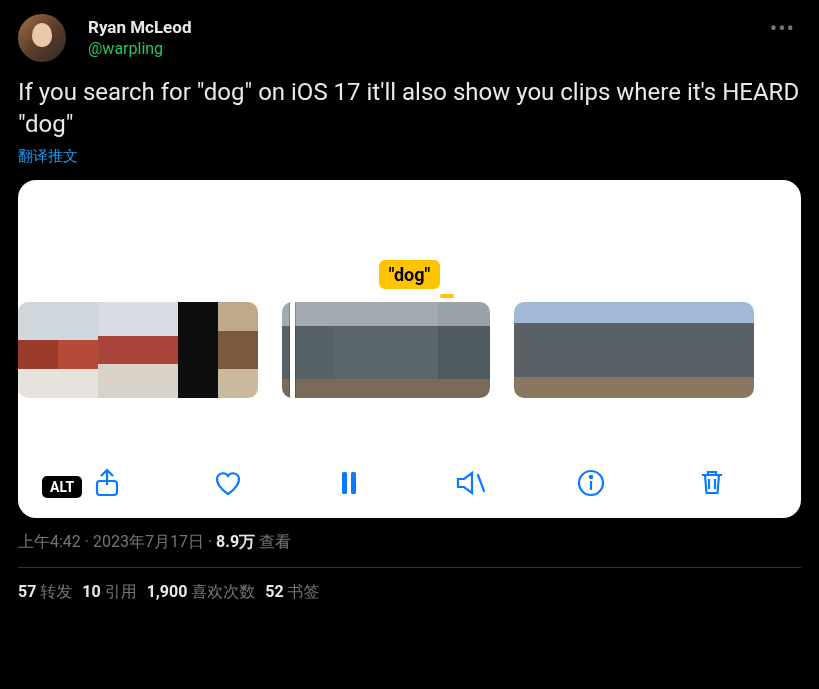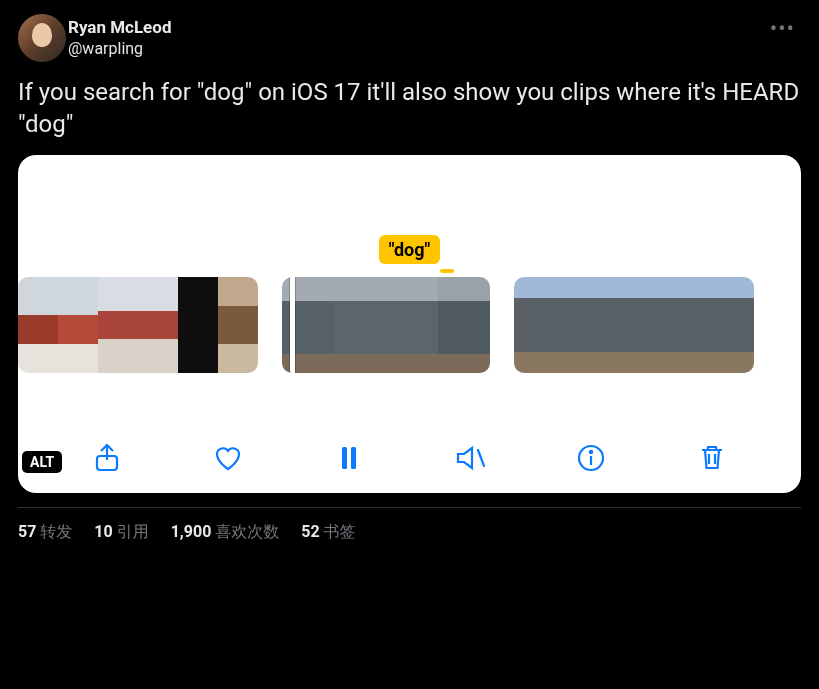--- a/index.html
+++ b/index.html
@@ -15,42 +15,42 @@
     padding: 14px 18px 0 18px;
   }
   .header {
     display: flex;
     align-items: flex-start;
     justify-content: space-between;
   }
   .user {
     display: flex;
     align-items: center;
-    gap: 2px;
+    gap: 22px;
   }
   .avatar {
     width: 48px;
     height: 48px;
     border-radius: 50%;
     background: linear-gradient(135deg, #a56f4a 0%, #5d3d2a 50%, #2e2a28 100%);
     position: relative;
     overflow: hidden;
     flex-shrink: 0;
   }
   .avatar::after{
     content:"";
     position:absolute;
     left:14px; top:9px;
     width:20px;height:24px;
     background:#e9c9a8;
     border-radius:50% 50% 45% 45%;
   }
   .names { line-height: 1.25; }
   .display-name { font-weight: 700; font-size: 17px; color:#e7e9ea; }
-  .handle { color:#e5e5e5; font-size:16px; }
+  .handle { color:#22c55e; font-size:16px; }
   .more { color:#71767b; font-size:22px; padding:2px 6px; letter-spacing:1px; cursor:pointer; }
 
   .body-text {
     margin-top: 14px;
     font-size: 24px;
     line-height: 1.35;
     color:#e7e9ea;
     word-wrap: break-word;
   }
   .translate {
@@ -155,36 +155,36 @@
   .tool.trash svg{stroke:#0a7aff;}
   .alt-pill{
     background:#000;
     color:#fff;
     font-weight:700;
     font-size:14px;
     padding:3px 8px;
     border-radius:5px;
     display:inline-block;
   }
-  .alt-wrap{position:absolute;left:4px;top:296px;}
+  .alt-wrap{position:absolute;left:24px;top:296px;}
 
   .meta {
     margin-top:14px;
     color:#71767b;
     font-size:16px;
   }
   .meta .views-count{color:#e7e9ea;font-weight:700;}
   .divider{
     border:none;
     border-top:1px solid #2f3336;
     margin-top:14px;
   }
   .stats{
     display:flex;
-    gap:22px;
+    gap:10px;
     padding:14px 0 10px 0;
     font-size:16px;
     color:#71767b;
   }
   .stats .n{color:#e7e9ea;font-weight:700;}
 </style>
 </head>
 <body>
 
 <div class="tweet">
@@ -194,20 +194,21 @@
       <div class="avatar"></div>
       <div class="names">
         <div class="display-name">Ryan McLeod</div>
         <div class="handle">@warpling</div>
       </div>
     </div>
     <div class="more">•••</div>
   </div>
 
   <div class="body-text">If you search for "dog" on iOS 17 it'll also show you clips where it's HEARD "dog"</div>
+  <div class="translate">翻译推文</div>
 
   <div class="media-card">
     <div class="media-top-space"></div>
 
     <div class="tag-row">
       <span class="tag">"dog"</span>
     </div>
     <div class="tag-marker"></div>
 
     <div class="timeline">
@@ -271,20 +272,29 @@
             <path d="M6 8h20M12 8V5h8v3M9 8l1.5 18h11L23 8M13 12v10M19 12v10"></path>
           </svg>
       </div>
     </div>
 
     <div class="alt-wrap">
       <span class="alt-pill">ALT</span>
     </div>
   </div>
 
+  <div class="meta">
+    <span>上午4:42</span>
+    <span> · </span>
+    <span>2023年7月17日</span>
+    <span> · </span>
+    <span class="views-count">8.9万</span>
+    <span> </span>
+    <span>查看</span>
+  </div>
 
   <hr class="divider">
 
   <div class="stats">
     <div>
       <span class="n">57</span>
       <span> </span><span>转发</span>
     </div>
     <div>
       <span class="n">10</span>

